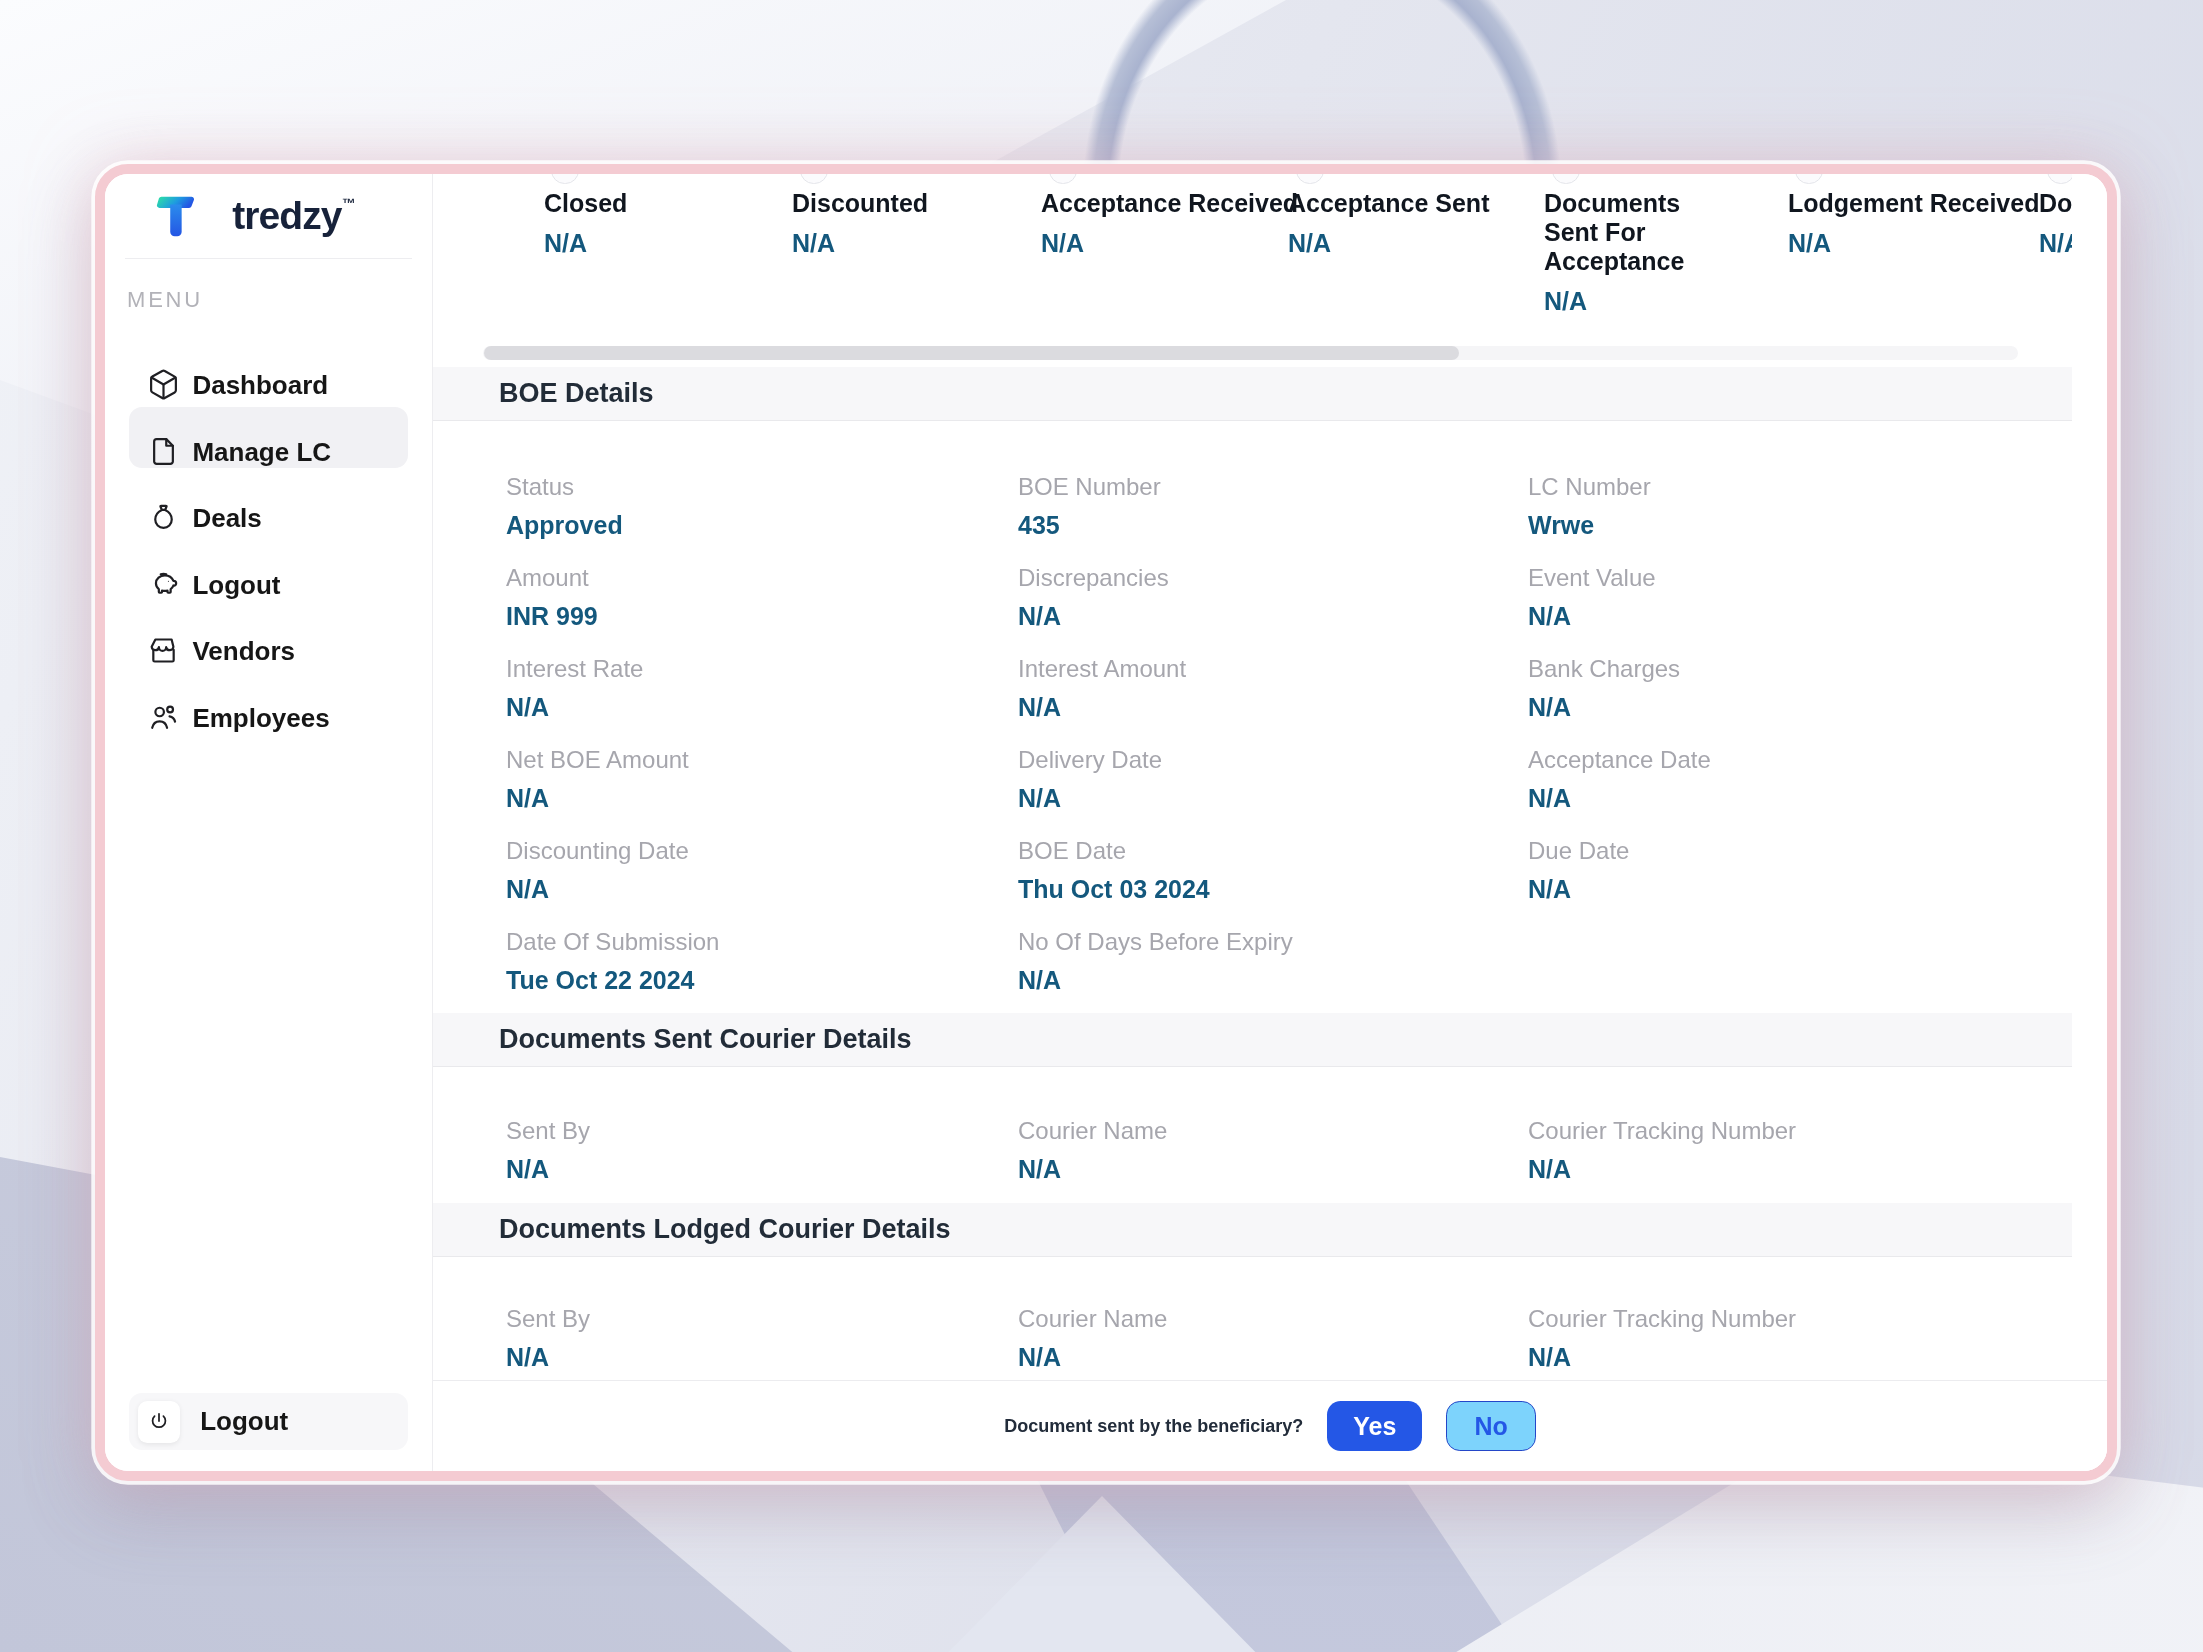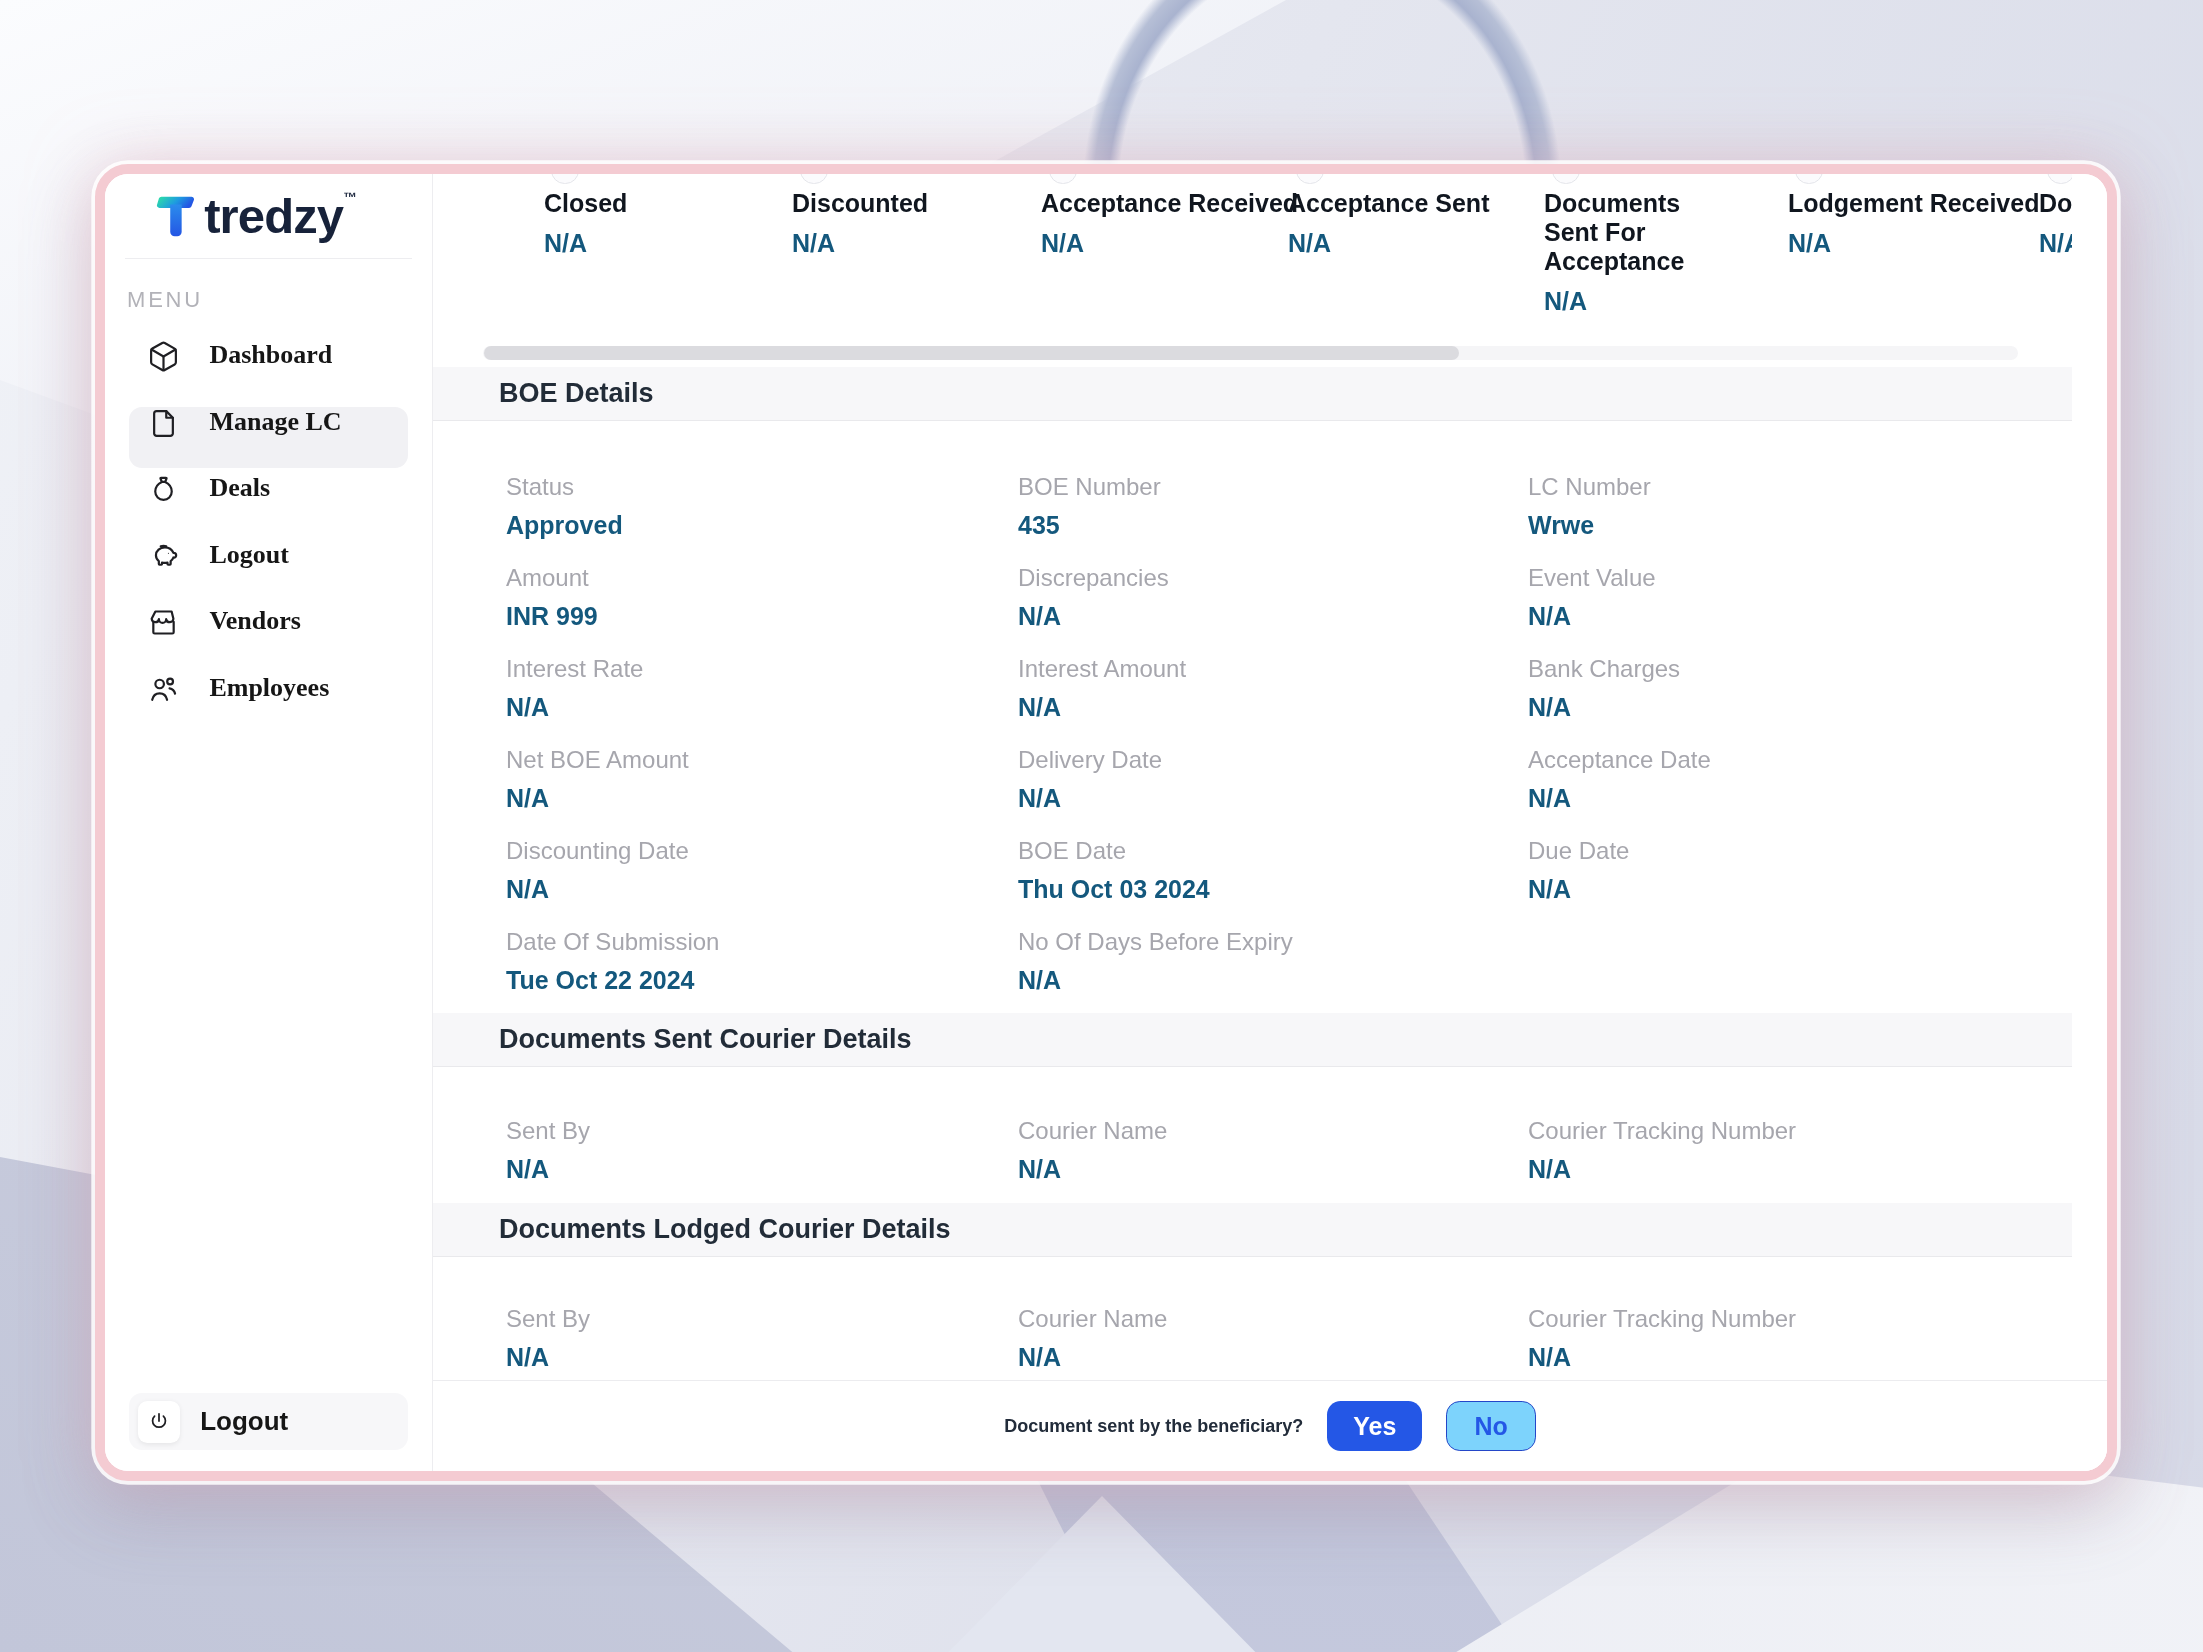--- a/index.html
+++ b/index.html
@@ -33,27 +33,27 @@
     position:absolute;left:95px;top:164px;width:2022px;height:1317px;z-index:2;
     background:#ffffff;border:10px solid #f4cbd2;border-radius:33px;
     box-shadow:0 0 0 3.7px rgba(255,255,255,.85),0 0 64px rgba(233,183,194,.55),0 27.5px 73px rgba(120,110,140,.30);
     display:flex;box-sizing:border-box;overflow:hidden;
   }
 
   
   .sidebar{width:327px;min-width:327px;border-right:0.9px solid #ededf0;position:relative;background:#fff;}
   .logo-row{height:84px;display:flex;align-items:center;padding-left:51px;}
   .logo-mark{width:39px;height:44px;margin-right:9.2px;}
-  .brand{font-size:49px;font-weight:800;color:#17223a;letter-spacing:-0.9px;}
+  .brand{font-size:39px;font-weight:800;color:#17223a;letter-spacing:-0.9px;margin-left:28px;}
   .brand-tm{font-size:13.8px;font-weight:700;color:#17223a;vertical-align:top;position:relative;top:1.8px;}
   .sidebar-divider{border-top:0.9px solid #ededf0;margin:0 20px;}
   .menu-label{margin:27.5px 0 0 22px;font-size:22px;color:#b2b2b8;letter-spacing:2.8px;}
   .nav{margin-top:27.5px;padding:0 24px;}
-  .nav-item{height:61px;margin-bottom:5.5px;border-radius:13px;display:flex;align-items:flex-start;
-    padding-left:18.4px;gap:29px;cursor:pointer;font-family:Liberation Serif, serif;}
+  .nav-item{height:61px;margin-bottom:5.5px;border-radius:13px;display:flex;align-items:flex-end;
+    padding-left:18.4px;gap:12px;cursor:pointer;}
   .nav-item.active{background:#f1f1f4;}
   .nav-item svg{width:33px;height:33px;stroke:#1f1f23;fill:none;stroke-width:1.6;stroke-linecap:round;stroke-linejoin:round;flex:none;}
   .nav-label{font-size:26px;font-weight:600;color:#161616;}
   .logout{position:absolute;left:24px;top:1219px;width:279px;height:57px;background:#f7f7f9;border-radius:13px;
     display:flex;align-items:center;padding-left:9.2px;gap:20px;cursor:pointer;box-sizing:border-box;}
   .logout-iconbox{width:42px;height:42px;background:#fff;border-radius:9.2px;box-shadow:0 1.8px 5.5px rgba(0,0,0,.07);
     display:flex;align-items:center;justify-content:center;}
   .logout-iconbox svg{width:22px;height:22px;stroke:#1f1f23;fill:none;stroke-width:1.9;stroke-linecap:round;}
   .logout-label{font-size:26px;font-weight:600;color:#161616;}
 

